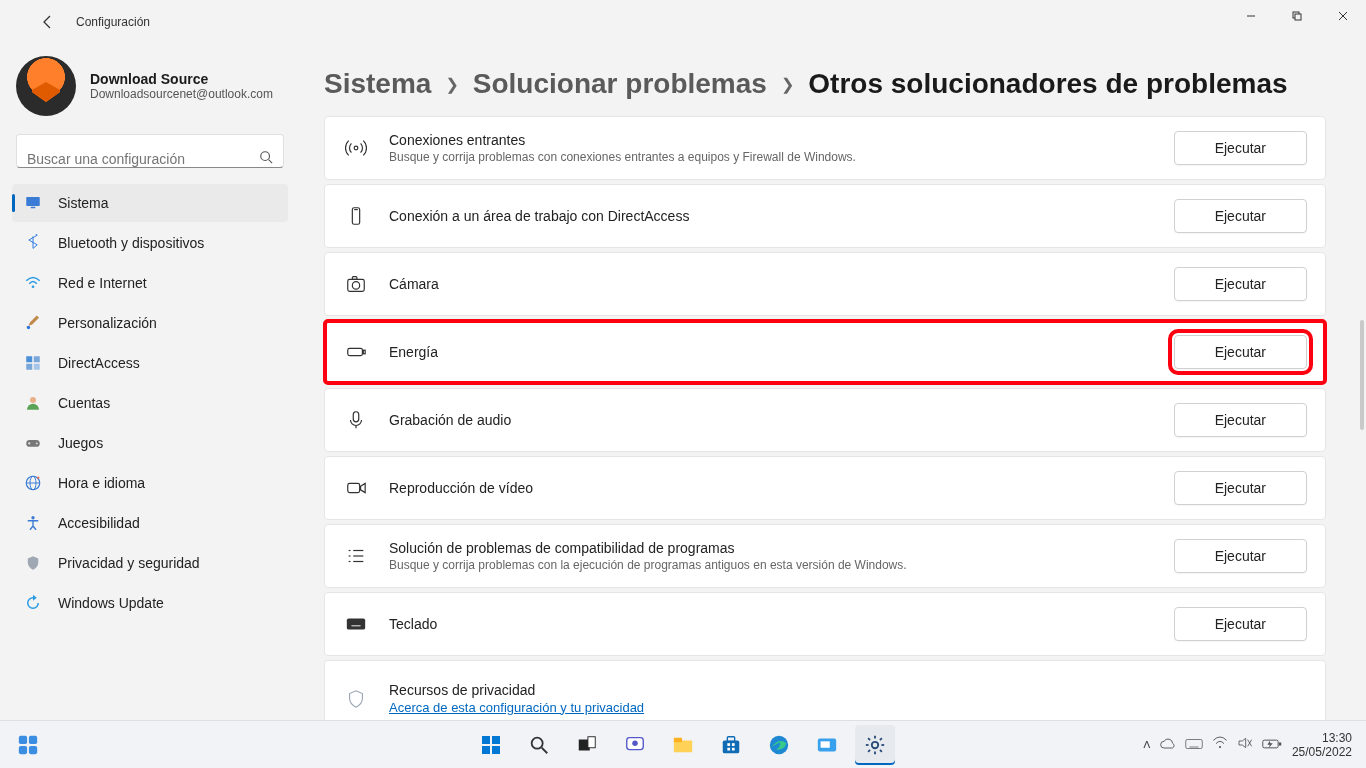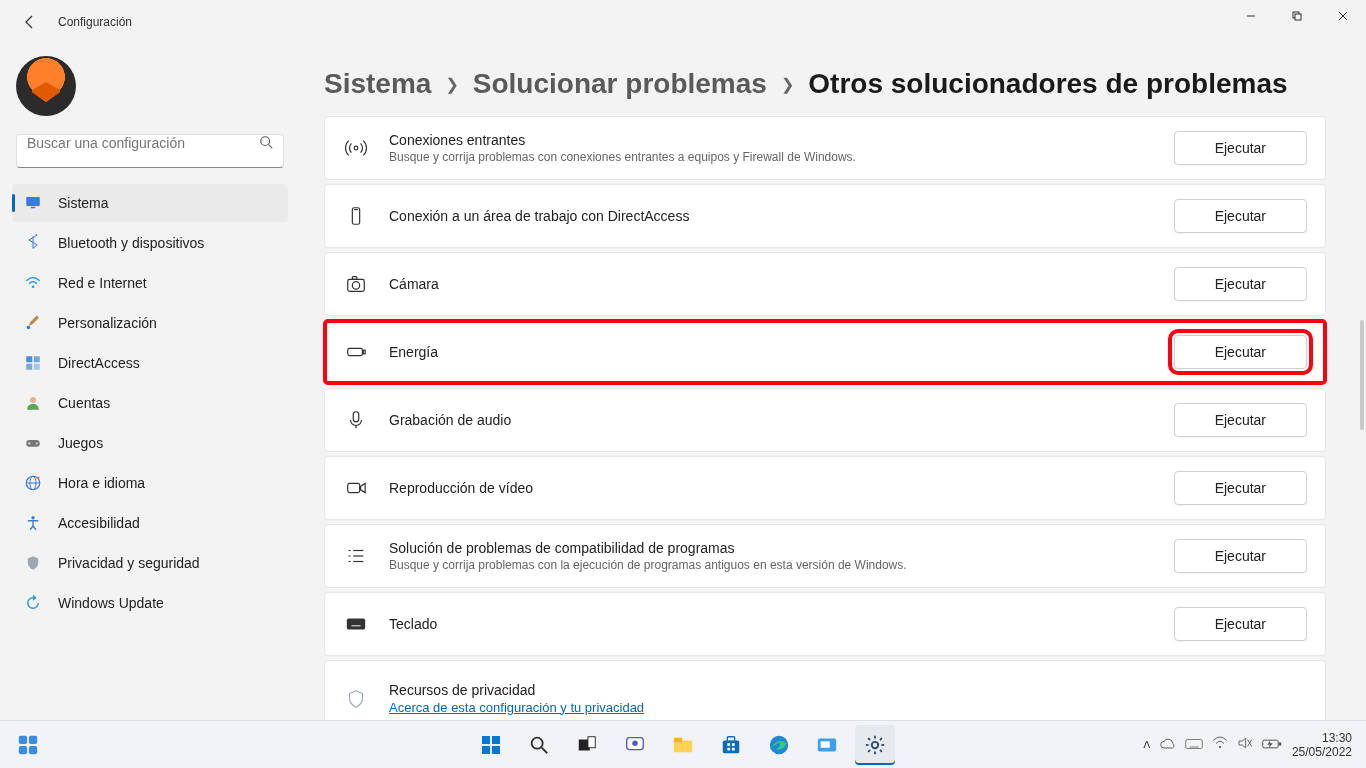--- a/index.html
+++ b/index.html
@@ -1,38 +1,38 @@
 <!DOCTYPE html>
 <html><head>
 <meta charset="utf-8">
 <style>
   * { box-sizing: border-box; margin: 0; padding: 0; }
   html, body { width: 1366px; height: 768px; font-family: "Segoe UI", sans-serif; background: #f3f3f3; overflow: hidden; color: #1a1a1a; }
 
   .window { width: 1366px; height: 768px; position: relative; background: #f3f3f3; }
 
   
-  .titlebar { height: 44px; display: flex; align-items: center; padding-left: 16px; }
+  .titlebar { height: 44px; display: flex; align-items: center; padding-left: 34px; }
   .titlebar .back { width: 28px; height: 28px; display:flex; align-items:center; justify-content:center; color:#555; font-size:16px;}
   .titlebar .title { margin-left: 14px; font-size: 12px; color:#333;}
   .win-controls { position: absolute; top: 0; right: 0; display: flex; }
   .win-controls .wc { width: 46px; height: 32px; display:flex; align-items:center; justify-content:center; font-size:12px; color:#333;}
   .wc svg { width:10px; height:10px; }
 
   
   .body-area { display: flex; height: calc(768px - 44px - 48px); }
 
   
   .sidebar { width: 300px; padding: 8px 8px 8px 8px; }
   .profile { display:flex; align-items:center; padding: 4px 8px 18px 8px; gap:14px;}
   .avatar { width:60px; height:60px; border-radius:50%; background: radial-gradient(circle at 50% 35%, #ff7f2a 0 38%, #2b2b2b 39% 100%); position:relative; flex-shrink:0;}
   .avatar svg { position:absolute; inset:0; }
   .profile .uname { font-weight:600; font-size:14px; }
   .profile .umail { font-size:12px; color:#555; }
-  .search { margin: 0 8px 16px 8px; display:flex; align-items:flex-start; background:#fff; border:1px solid #e0e0e0; border-bottom:1.5px solid #888; border-radius:4px; height:34px; padding:0 10px;}
+  .search { margin: 0 8px 16px 8px; display:flex; align-items:flex-end; background:#fff; border:1px solid #e0e0e0; border-bottom:1.5px solid #888; border-radius:4px; height:34px; padding:0 10px;}
   .search input { flex:1; border:none; outline:none; font-size:14px; background:transparent; }
   .search .sicon { color:#555; font-size:14px;}
   .nav { display:flex; flex-direction:column; gap:2px; padding: 0 4px;}
   .nav-item { display:flex; align-items:center; gap:16px; height:38px; padding: 0 12px 0 12px; font-size:14px; border-radius:4px; position:relative; color:#222;}
   .nav-item.active { background:#eaeaea; }
   .nav-item.active::before { content:""; position:absolute; left:0; top:10px; bottom:10px; width:3px; background:#0067c0; border-radius:3px;}
   .nav-item .nicon { width:18px; height:18px; display:flex; align-items:center; justify-content:center; font-size:15px;}
 
   
   .main { flex:1; padding: 24px 40px 0 24px; overflow:hidden; }
@@ -104,20 +104,24 @@
 
 <div class="body-area">
 
   <aside class="sidebar">
     <div class="profile">
       <div class="avatar">
         <svg viewBox="0 0 60 60">
               <polygon points="30,14 44,22 44,36 30,46 16,36 16,22" fill="#ff7f2a"></polygon>
               <polygon points="30,26 44,34 44,36 30,46 16,36 16,34" fill="#e05a00"></polygon>
             </svg>
+      </div>
+      <div>
+        <div class="uname">Download Source</div>
+        <div class="umail">Downloadsourcenet@outlook.com</div>
       </div>
     </div>
     <div class="search">
       <input placeholder="Buscar una configuración" style="">
       <span class="sicon">
         <svg width="14" height="14" viewBox="0 0 16 16">
               <circle cx="7" cy="7" r="5" fill="none" stroke="#555" stroke-width="1.3"></circle>
               <line x1="11" y1="11" x2="15" y2="15" stroke="#555" stroke-width="1.3"></line>
             </svg>
       </span>

